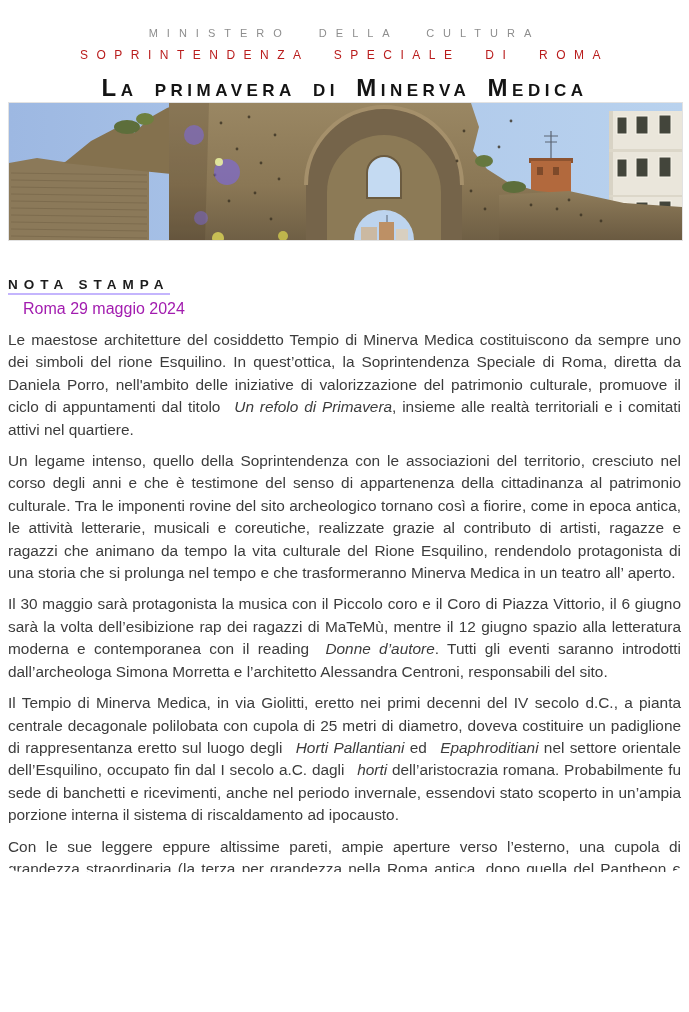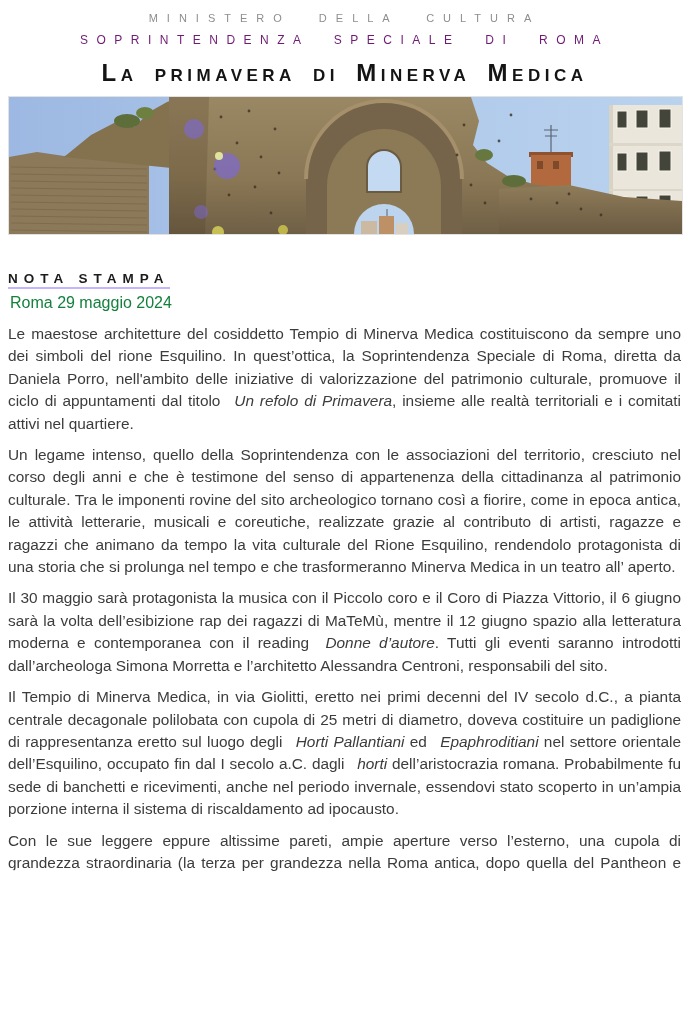--- a/index.html
+++ b/index.html
@@ -1,54 +1,54 @@
 <!DOCTYPE html>
 <html lang="it" style="--sky-left: #9db8e2; --sky-right: #b9d2ee; --brick-light: #9a8763; --brick-dark: #6f5f45; --bokeh-purple: #7b68e8;"><head>
 <meta charset="utf-8">
 <style>
   html,body{margin:0;padding:0;background:#ffffff;}
   .page{
     width:689px;height:872px;margin:0 auto;background:#fff;
     font-family:"Liberation Sans", sans-serif;
-    box-sizing:border-box;padding:10px 8px 0 8px;overflow:hidden;
+    box-sizing:border-box;padding:25px 8px 0 8px;overflow:hidden;
     color:#3c3c3c;
     border-radius:22px;
   }
   .hdr-line1{
     text-align:center;font-size:11px;color:#8e8e8e;
     letter-spacing:9px;word-spacing:16px;white-space:nowrap;
     margin:2px 0 0 0;font-weight:400;
   }
   .hdr-line2{
-    text-align:center;font-size:12px;color:#701a75;
+    text-align:center;font-size:12px;color:#b91c1c;
     letter-spacing:8.5px;word-spacing:13px;white-space:nowrap;
     margin:9px 0 0 0;font-weight:400;
   }
   .doc-title{
     text-align:center;font-variant:small-caps;font-size:24px;
     letter-spacing:4.5px;word-spacing:6px;color:#141414;font-weight:600;
-    margin:12px 0 9px 0;white-space:nowrap;
+    margin:12px 0 0 0;white-space:nowrap;
   }
   .banner{
     width:673px;height:137px;display:block;border:1px solid #e2e2e2;
     box-sizing:content-box;
   }
   .subtitle{
     text-align:center;font-size:17px;letter-spacing:8px;word-spacing:12px;
     color:#1c1c1c;font-weight:600;margin:17px 0 0 0;white-space:nowrap;
   }
   .nota{
     margin:36px 0 0 0;font-size:13.5px;font-weight:600;color:#1c1c1c;
   }
   .nota span{
     letter-spacing:6px;border-bottom:2px solid #c4b5fd;
     padding-bottom:1px;display:inline-block;
   }
   .dateline{
-    font-size:16px;color:#15803d;margin:5px 0 11px 2px;font-weight:400;
+    font-size:16px;color:#a21caf;margin:5px 0 11px 15px;font-weight:400;
   }
   .body-text p{
     font-size:15.4px;line-height:22.4px;text-align:justify;
     margin:0 0 9px 0;color:#3c3c3c;
   }
   .body-text p i{font-style:italic;margin-left:8px;}
 </style>
 </head>
 <body>
 

